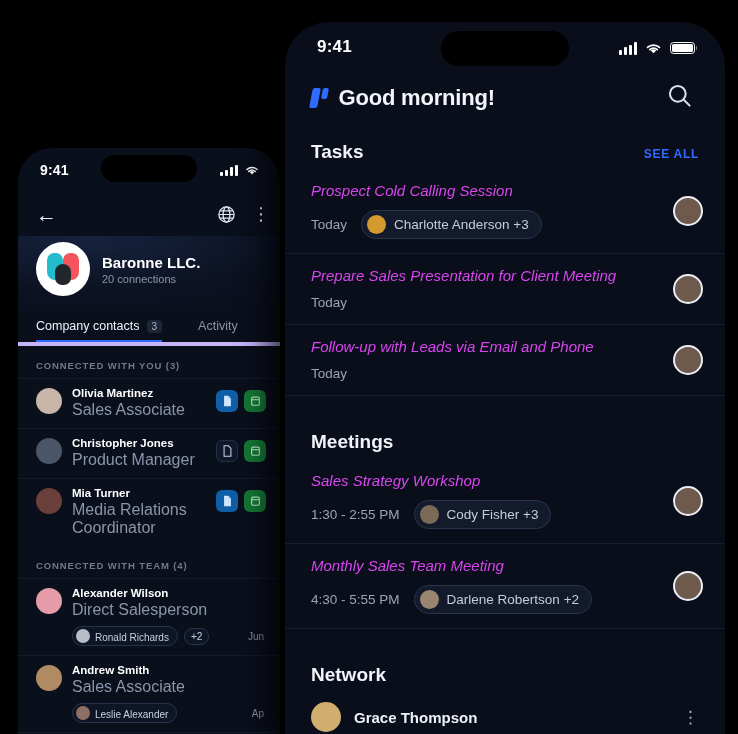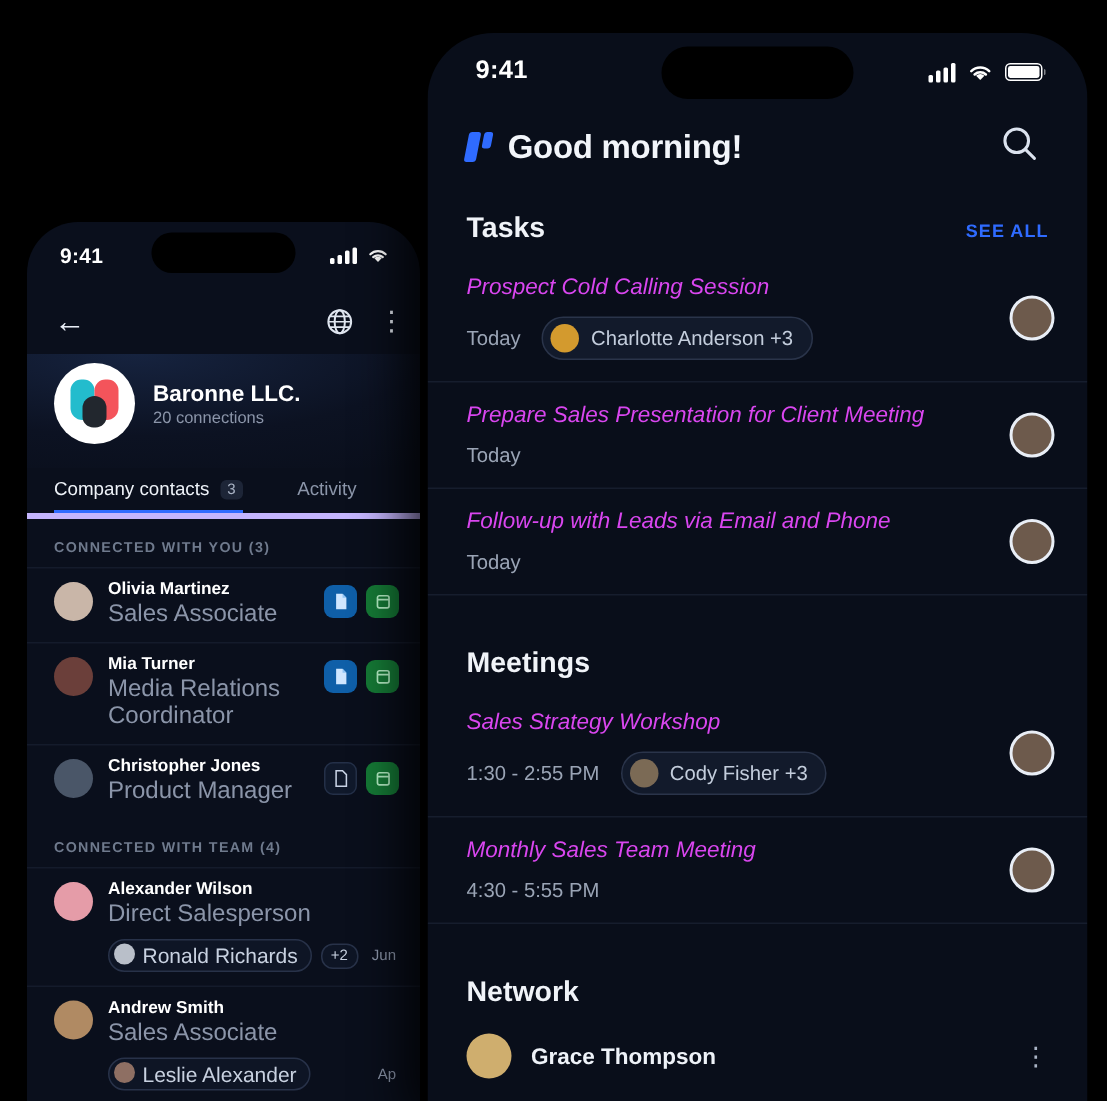--- a/index.html
+++ b/index.html
@@ -142,23 +142,23 @@
   .l-acts { margin-left: auto; display: flex; gap: 6px; padding-top: 3px; }
   .l-btn {
     width: 22px; height: 22px; border-radius: 6px;
     display: flex; align-items: center; justify-content: center;
   }
   .l-btn.doc { background: #0f5fa8; }
   .l-btn.doc.ghost { background: #10192b; border: 1px solid #243048; }
   .l-btn.cal { background: #157a36; }
   .chiprow { display: flex; align-items: center; gap: 6px; margin-top: 7px; }
   .l-chip {
-    display: inline-flex; align-items: flex-start; gap: 5px;
+    display: inline-flex; align-items: flex-end; gap: 5px;
     border: 1px solid #283249; border-radius: 12px;
-    padding: 2px 8px 2px 3px; color: #c8d1e0; font-size: 14px;
+    padding: 2px 8px 2px 3px; color: #c8d1e0; font-size: 10px;
     background: #0e1525;
   }
   .l-chip .ca { width: 14px; height: 14px; border-radius: 50%; }
   .l-plus {
     border: 1px solid #283249; border-radius: 8px; padding: 2px 6px;
     color: #c8d1e0; font-size: 10px; background: #0e1525;
   }
   .l-date {
     margin-left: auto; color: #8b95a9; font-size: 10px; white-space: nowrap;
     padding-right: 2px;
@@ -302,51 +302,51 @@
           <div class="l-btn cal">
             <svg width="11" height="12" viewBox="0 0 12 14">
                 <rect x="1.5" y="2.5" width="9" height="9.5" rx="1.5" stroke="#b6f0c6" stroke-width="1.3" fill="none"></rect>
                 <path d="M1.5 5.5h9" stroke="#b6f0c6" stroke-width="1.3"></path>
               </svg>
           </div>
         </div>
       </div>
 
       <div class="l-row">
+        <div class="l-av ph" style="background:#4a5668"></div>
+        <div>
+          <div class="l-name">Christopher Jones</div>
+          <div class="l-role">Product Manager</div>
+        </div>
+        <div class="l-acts">
+          <div class="l-btn doc ghost">
+            <svg width="11" height="12" viewBox="0 0 12 14">
+                <path d="M2 1h5l3 3v9H2z" fill="none" stroke="#c9d4e6" stroke-width="1.2"></path>
+              </svg>
+          </div>
+          <div class="l-btn cal">
+            <svg width="11" height="12" viewBox="0 0 12 14">
+                <rect x="1.5" y="2.5" width="9" height="9.5" rx="1.5" stroke="#b6f0c6" stroke-width="1.3" fill="none"></rect>
+                <path d="M1.5 5.5h9" stroke="#b6f0c6" stroke-width="1.3"></path>
+              </svg>
+          </div>
+        </div>
+      </div>
+
+      <div class="l-row">
         <div class="l-av ph" style="background:#6b3f3a"></div>
         <div>
           <div class="l-name">Mia Turner</div>
           <div class="l-role">Media Relations Coordinator</div>
         </div>
         <div class="l-acts">
           <div class="l-btn doc">
             <svg width="11" height="12" viewBox="0 0 12 14">
                 <path d="M2 1h5l3 3v9H2z" fill="#cfe6ff"></path>
                 <path d="M7 1v3h3" fill="#8fc4f5"></path>
-              </svg>
-          </div>
-          <div class="l-btn cal">
-            <svg width="11" height="12" viewBox="0 0 12 14">
-                <rect x="1.5" y="2.5" width="9" height="9.5" rx="1.5" stroke="#b6f0c6" stroke-width="1.3" fill="none"></rect>
-                <path d="M1.5 5.5h9" stroke="#b6f0c6" stroke-width="1.3"></path>
-              </svg>
-          </div>
-        </div>
-      </div>
-
-      <div class="l-row">
-        <div class="l-av ph" style="background:#4a5668"></div>
-        <div>
-          <div class="l-name">Christopher Jones</div>
-          <div class="l-role">Product Manager</div>
-        </div>
-        <div class="l-acts">
-          <div class="l-btn doc ghost">
-            <svg width="11" height="12" viewBox="0 0 12 14">
-                <path d="M2 1h5l3 3v9H2z" fill="none" stroke="#c9d4e6" stroke-width="1.2"></path>
               </svg>
           </div>
           <div class="l-btn cal">
             <svg width="11" height="12" viewBox="0 0 12 14">
                 <rect x="1.5" y="2.5" width="9" height="9.5" rx="1.5" stroke="#b6f0c6" stroke-width="1.3" fill="none"></rect>
                 <path d="M1.5 5.5h9" stroke="#b6f0c6" stroke-width="1.3"></path>
               </svg>
           </div>
         </div>
       </div>
@@ -490,20 +490,24 @@
             <span>Cody Fisher +3</span>
           </span>
         </div>
         <div class="r-me ph" style="background:#6d5a4c"></div>
       </div>
 
       <div class="r-row">
         <div class="r-title">Monthly Sales Team Meeting</div>
         <div class="r-meta">
           <span class="r-when">4:30 - 5:55 PM</span>
+          <span class="r-chip">
+            <span class="ca" style="background:#9a8570"></span>
+            <span>Darlene Robertson +2</span>
+          </span>
         </div>
         <div class="r-me ph" style="background:#6d5a4c"></div>
       </div>
 
       <div class="r-gap" style="border-top:1px solid #161d2d"></div>
 
       <div class="r-sectitle">
         <h2>Network</h2>
       </div>
 

